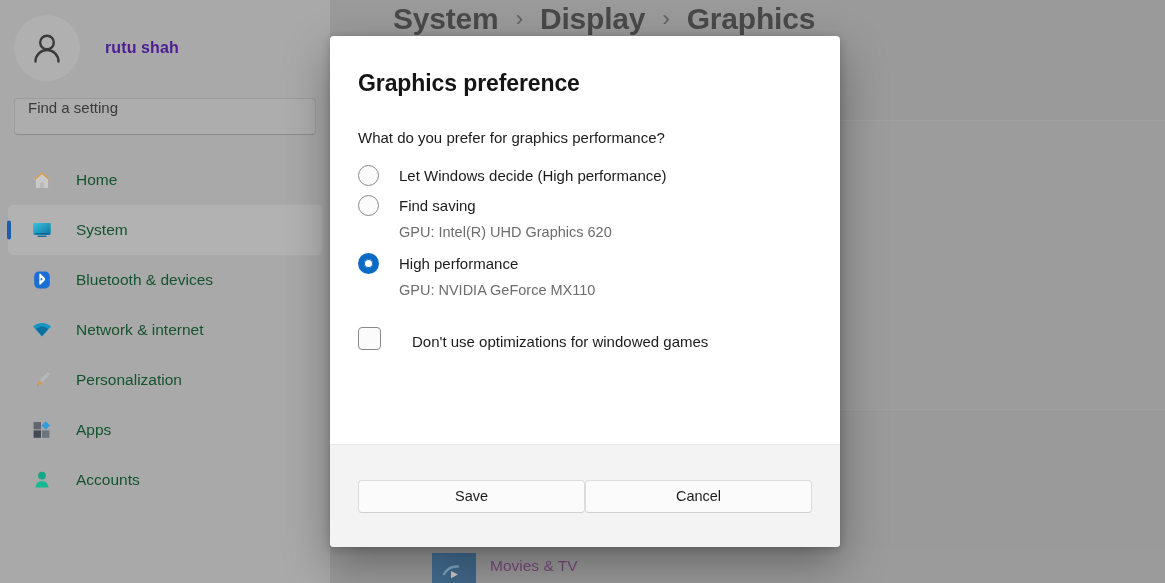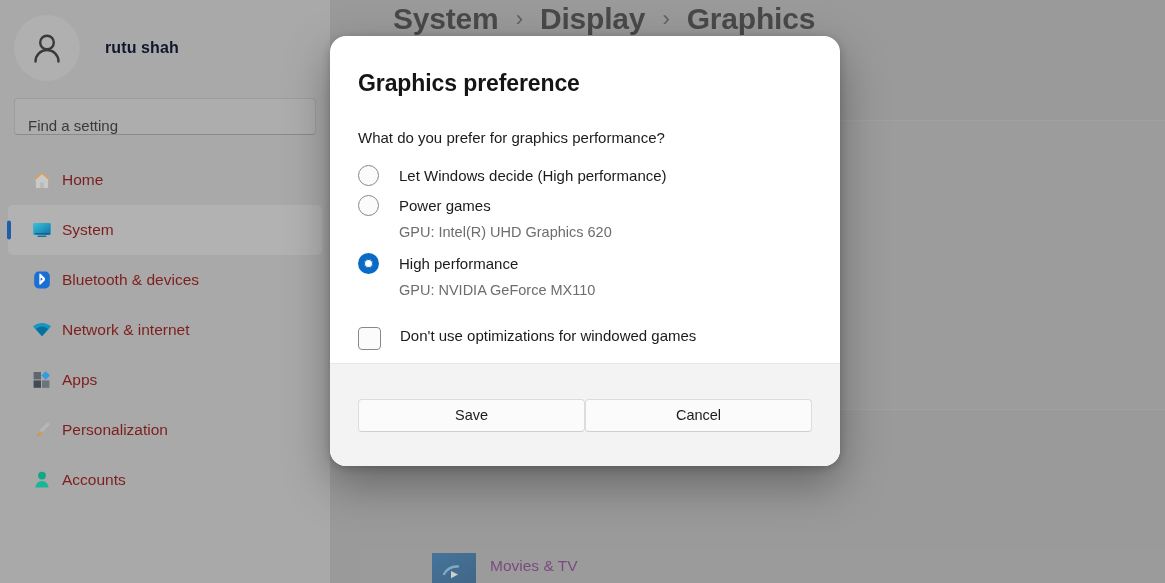--- a/index.html
+++ b/index.html
@@ -44,33 +44,33 @@
     border-radius: 50%;
     background: #b0b0b0;
     display: flex; align-items: center; justify-content: center;
     flex: 0 0 66px;
   }
   .avatar svg { display: block; }
   .account-name {
     margin-left: 25px;
     font-size: 16px;
     font-weight: bold;
-    color: #0f172a;
+    color: #4c1d95;
     letter-spacing: .1px;
   }
 
   .search-wrap { padding: 16px 14px 0 14px; }
   .search-box {
     height: 37px;
     background: #adadad;
     border: 1px solid #9c9c9c;
     border-bottom: 1px solid #8a8a8a;
     border-radius: 4px;
     display: flex;
-    align-items: flex-end;
+    align-items: flex-start;
     padding: 0 13px;
   }
   .search-box .ph {
     font-size: 15px;
     color: #3a3a3a;
   }
 
   .nav { margin-top: 20px; }
   .nav-item {
     position: relative;
@@ -90,23 +90,23 @@
     width: 4px; height: 19px;
     border-radius: 2px;
     background: #1c5fa8;
   }
   .nav-icon {
     width: 24px; height: 24px;
     flex: 0 0 24px;
     display: flex; align-items: center; justify-content: center;
   }
   .nav-label {
-    margin-left: 8px;
+    margin-left: 22px;
     font-size: 15.5px;
-    color: #7f1d1d;
+    color: #14532d;
   }
 
   
   .main {
     flex: 1 1 auto;
     position: relative;
     padding-top: 8px;
   }
   .breadcrumb {
     position: absolute;
@@ -171,23 +171,23 @@
     background: rgba(136,136,136,0.42);
     pointer-events: none;
   }
 
   
   .modal {
     position: absolute;
     left: 330px;
     top: 36px;
     width: 510px;
-    height: 430px;
+    height: 511px;
     background: #ffffff;
-    border-radius: 16px;
+    border-radius: 4px;
     box-shadow: 0 18px 46px rgba(0,0,0,0.34), 0 2px 8px rgba(0,0,0,0.20);
     display: flex;
     flex-direction: column;
     overflow: hidden;
   }
   .modal-body {
     flex: 1 1 auto;
     padding: 34px 28px 0 28px;
   }
   .modal-title {
@@ -227,22 +227,23 @@
     color: #1b1b1b;
   }
   .option-sub {
     margin: 5px 0 9px 41px;
     font-size: 14.5px;
     color: #6d6d6d;
   }
 
   .checkbox-row {
     display: flex;
-    align-items: flex-start;
+    align-items: flex-end;
     margin-top: 29px;
+    gap: 12px;
   }
   .checkbox {
     width: 23px; height: 23px;
     border-radius: 4px;
     border: 1.4px solid #898989;
     background: #fbfbfb;
     flex: 0 0 23px;
   }
   .checkbox-label {
     margin-left: 19px;
@@ -347,38 +348,38 @@
                 <path d="M2 7.6C4.4 5.3 7.6 4 11 4s6.6 1.3 9 3.6L11 17.5z" fill="#1597c4"></path>
                 <path d="M4.8 9.9C6.5 8.3 8.7 7.4 11 7.4s4.5.9 6.2 2.5L11 17z" fill="#0b6f9e"></path>
               </svg>
           </span>
           <span class="nav-label">Network &amp; internet</span>
         </div>
 
         <div class="nav-item">
           <span class="nav-icon">
             <svg width="22" height="22" viewBox="0 0 22 22">
+                <path d="M16.8 2.9 8.6 11.1l2.3 2.3 8.2-8.2z" fill="#b6b6b6"></path>
+                <path d="M8.2 11.5 6.1 17l5.5-2.1z" fill="#d99a44"></path>
+                <path d="M6.1 17l1.6-.6-1-1z" fill="#8a8a8a"></path>
+              </svg>
+          </span>
+          <span class="nav-label">Personalization</span>
+        </div>
+
+        <div class="nav-item">
+          <span class="nav-icon">
+            <svg width="22" height="22" viewBox="0 0 22 22">
                 <rect x="2.6" y="3" width="7.4" height="7.4" fill="#5f6670"></rect>
                 <rect x="2.6" y="11.4" width="7.4" height="7.4" fill="#434a54"></rect>
                 <rect x="11" y="11.4" width="7.4" height="7.4" fill="#6d747e"></rect>
                 <path d="M14.7 2.2l4.3 4.3-4.3 4.3-4.3-4.3z" fill="#2f9de0"></path>
               </svg>
           </span>
           <span class="nav-label">Apps</span>
-        </div>
-
-        <div class="nav-item">
-          <span class="nav-icon">
-            <svg width="22" height="22" viewBox="0 0 22 22">
-                <path d="M16.8 2.9 8.6 11.1l2.3 2.3 8.2-8.2z" fill="#b6b6b6"></path>
-                <path d="M8.2 11.5 6.1 17l5.5-2.1z" fill="#d99a44"></path>
-                <path d="M6.1 17l1.6-.6-1-1z" fill="#8a8a8a"></path>
-              </svg>
-          </span>
-          <span class="nav-label">Personalization</span>
         </div>
 
         <div class="nav-item">
           <span class="nav-icon">
             <svg width="22" height="22" viewBox="0 0 22 22">
                 <circle cx="11" cy="6.6" r="3.9" fill="#12a887"></circle>
                 <path d="M4.4 18.6a6.6 6.6 0 0 1 13.2 0z" fill="#17b894"></path>
               </svg>
           </span>
           <span class="nav-label">Accounts</span>
@@ -422,21 +423,21 @@
 
       <div class="option-list">
 
         <div class="option">
           <span class="radio"></span>
           <span class="option-label">Let Windows decide (High performance)</span>
         </div>
 
         <div class="option">
           <span class="radio"></span>
-          <span class="option-label">Power games</span>
+          <span class="option-label">Find saving</span>
         </div>
         <div class="option-sub">GPU: Intel(R) UHD Graphics 620</div>
 
         <div class="option">
           <span class="radio checked"></span>
           <span class="option-label">High performance</span>
         </div>
         <div class="option-sub">GPU: NVIDIA GeForce MX110</div>
 
       </div>

